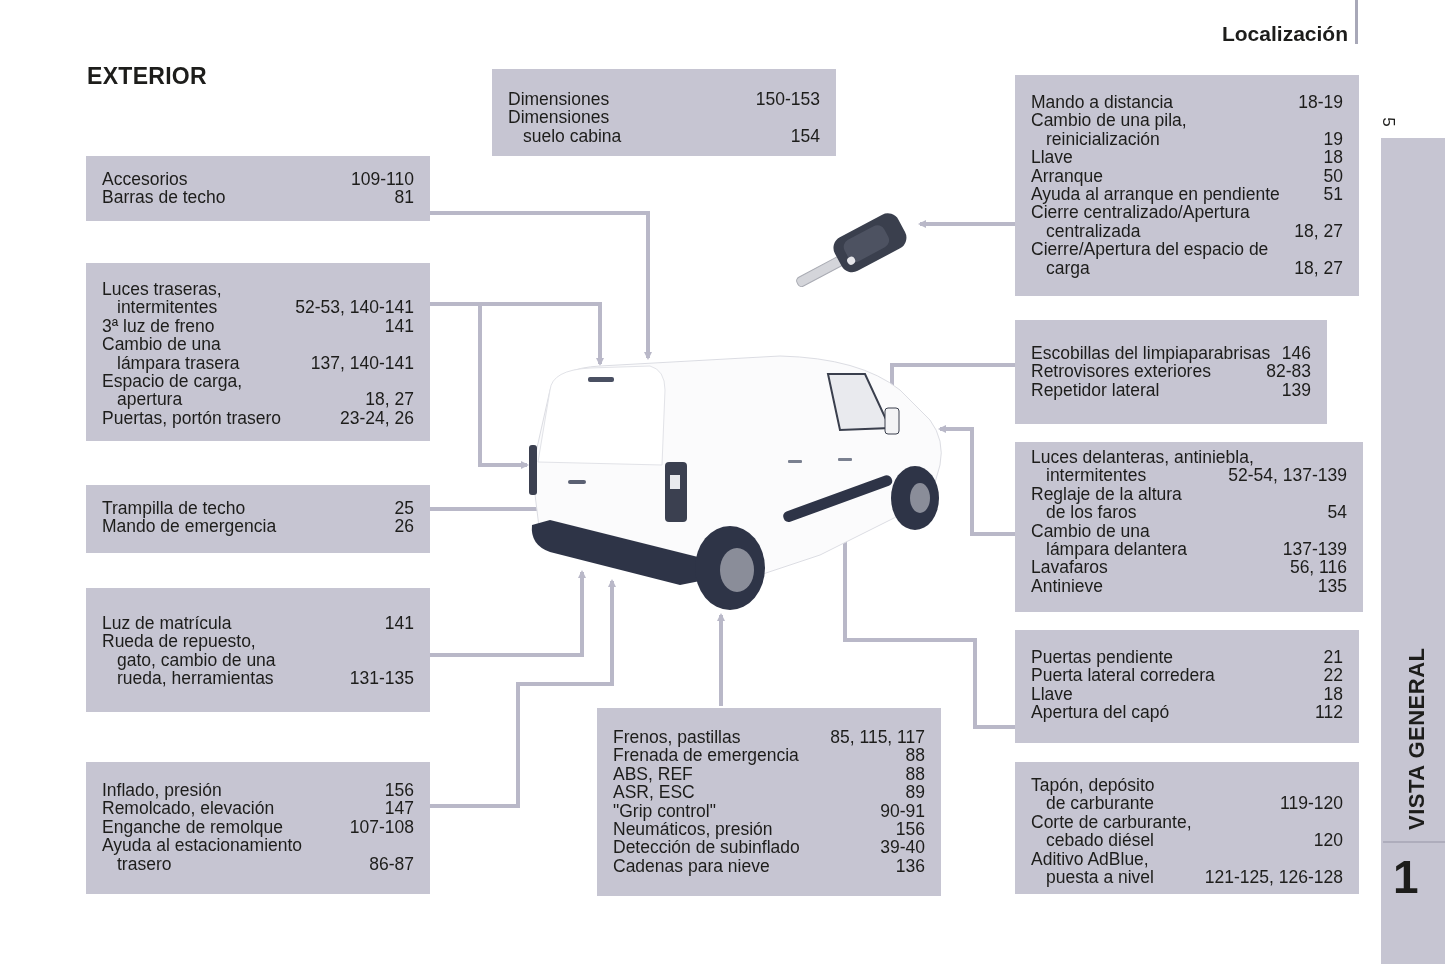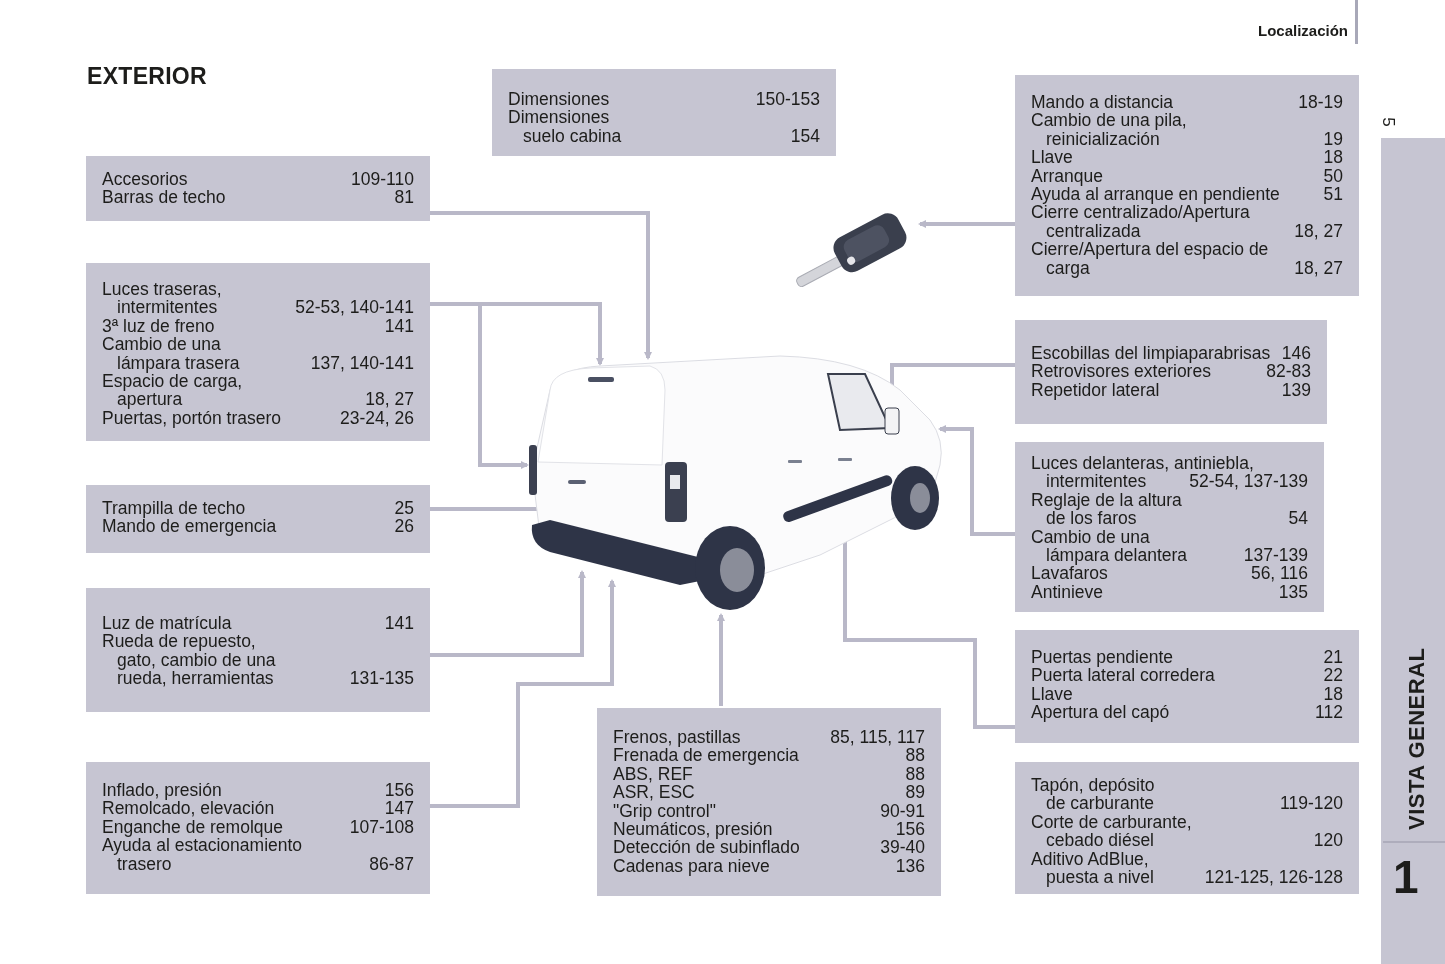--- a/index.html
+++ b/index.html
@@ -1,18 +1,18 @@
 <!DOCTYPE html>
 <html><head>
 <meta charset="utf-8">
 <style>
   html, body { margin: 0; padding: 0; background: #ffffff; }
   body { width: 1445px; height: 964px; position: relative; overflow: hidden;
          font-family: "Liberation Sans", sans-serif; color: #1d1d1b; }
-  .header-title { position: absolute; right: 97px; top: 22px; font-size: 15px; font-weight: bold; }
+  .header-title { position: absolute; right: 97px; top: 22px; font-size: 21px; font-weight: bold; }
   .header-rule { position: absolute; left: 1355px; top: 0; width: 3px; height: 44px; background: #a8a8b8; }
   .section-title { position: absolute; left: 87px; top: 63px; font-size: 23px; font-weight: bold; letter-spacing: 0.3px; text-align: right; }
   .page-number { position: absolute; left: 1378px; top: 112px; width: 20px; text-align: center; font-size: 17px; transform: rotate(90deg); }
   .side-tab { position: absolute; left: 1381px; top: 138px; width: 64px; height: 826px; background: #c6c5d2; }
   .side-tab-label { position: absolute; left: 1404px; top: 830px; transform-origin: left top; transform: rotate(-90deg);
                     font-size: 22px; font-weight: bold; white-space: nowrap; letter-spacing: 0.5px; }
   .side-tab-rule { position: absolute; left: 1383px; top: 841px; width: 62px; height: 2px; background: #aeadbc; }
   .chapter-number { position: absolute; left: 1393px; top: 850px; font-size: 46px; font-weight: bold; }
 
   .box { position: absolute; background: #c6c5d2; box-sizing: border-box; padding: 0 16px; font-size: 17.5px; line-height: 18.4px; }
@@ -257,21 +257,21 @@
   <div class="entry">
       <span class="lbl">Retrovisores exteriores</span>
       <span class="pg">82-83</span>
     </div>
   <div class="entry">
       <span class="lbl">Repetidor lateral</span>
       <span class="pg">139</span>
     </div>
 </div>
 
-<div class="box" style="left:1015px; top:442px; width:309px; height:170px; padding-top:12px;">
+<div class="box" style="left:1015px; top:442px; width:348px; height:170px; padding-top:6px;">
   <div>Luces delanteras, antiniebla,</div>
   <div class="entry indent">
       <span class="lbl">intermitentes</span>
       <span class="pg">52-54, 137-139</span>
     </div>
   <div>Reglaje de la altura</div>
   <div class="entry indent">
       <span class="lbl">de los faros</span>
       <span class="pg">54</span>
     </div>

